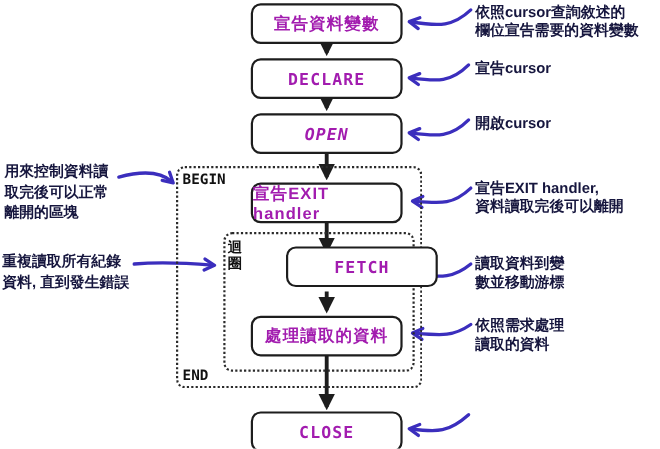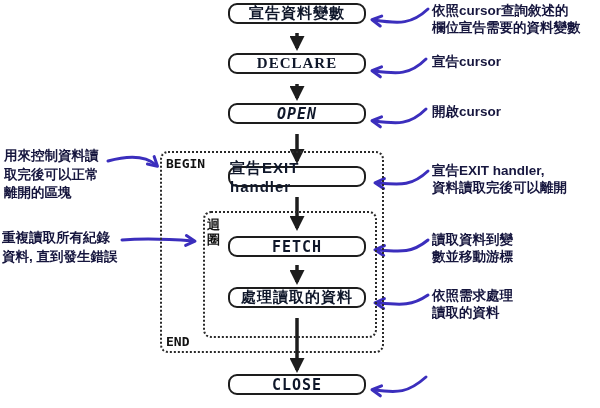--- a/index.html
+++ b/index.html
@@ -2,24 +2,24 @@
 <html><head>
 <meta charset="utf-8">
 <style>
   html,body{margin:0;padding:0;background:#ffffff;}
   #stage{
     position:relative;width:600px;height:408px;background:#ffffff;overflow:hidden;
     font-family:"Liberation Sans","DejaVu Sans",sans-serif;
   }
   #arrows{position:absolute;left:0;top:0;z-index:0;}
   .flowbox{
-    position:absolute;left:228px;width:138px;height:21px;box-sizing:border-box;
+    position:absolute;left:228px;width:138px;height:37px;box-sizing:border-box;
     background:#ffffff;border:2px solid #1d1d1d;border-radius:9px;z-index:2;
     display:flex;align-items:center;justify-content:center;
-    color:#0f172a;
+    color:#a21caf;
   }
   .box-en{font-family:"DejaVu Sans Mono","Liberation Mono",monospace;font-weight:bold;font-size:15px;letter-spacing:1px;}
   .box-zh{font-size:15px;font-weight:600;letter-spacing:1px;}
   .dashedbox{position:absolute;box-sizing:border-box;border:2px dotted #2a2a2a;border-radius:8px;z-index:1;background:transparent;}
   .blocklabel{
     position:absolute;z-index:3;color:#111111;
     font-family:"DejaVu Sans Mono","Liberation Mono",monospace;font-weight:bold;font-size:13px;
   }
   .looplabel{
     position:absolute;z-index:3;color:#111111;font-size:13px;font-weight:600;
@@ -71,24 +71,24 @@
 
   <div class="dashedbox" style="left:160px;top:151px;width:224px;height:202px;"></div>
 
   <div class="dashedbox" style="left:203px;top:211px;width:174px;height:127px;"></div>
 
   <div class="blocklabel" style="left:166px;top:156px;">BEGIN</div>
   <div class="blocklabel" style="left:166px;top:334px;">END</div>
   <div class="looplabel" style="left:206px;top:217px;">迴圈</div>
 
   <div class="flowbox box-zh" style="top:3px;">宣告資料變數</div>
-  <div class="flowbox box-en" style="top:53px;font-family:Liberation Serif, serif;">DECLARE</div>
+  <div class="flowbox box-en" style="top:53px;">DECLARE</div>
   <div class="flowbox box-en" style="top:103px;font-style:italic;">OPEN</div>
   <div class="flowbox box-zh" style="top:166px;">宣告EXIT handler</div>
-  <div class="flowbox box-en" style="top:236px;">FETCH</div>
+  <div class="flowbox box-en" style="top:224px;margin-left:32px;">FETCH</div>
   <div class="flowbox box-en" style="top:374px;">CLOSE</div>
   <div class="flowbox box-zh" style="top:287px;">處理讀取的資料</div>
 
   <div class="annot" style="left:432px;top:3px;">
     <div>依照cursor查詢敘述的</div>
     <div>欄位宣告需要的資料變數</div>
   </div>
   <div class="annot" style="left:432px;top:54px;">
     <div>宣告cursor</div>
   </div>

